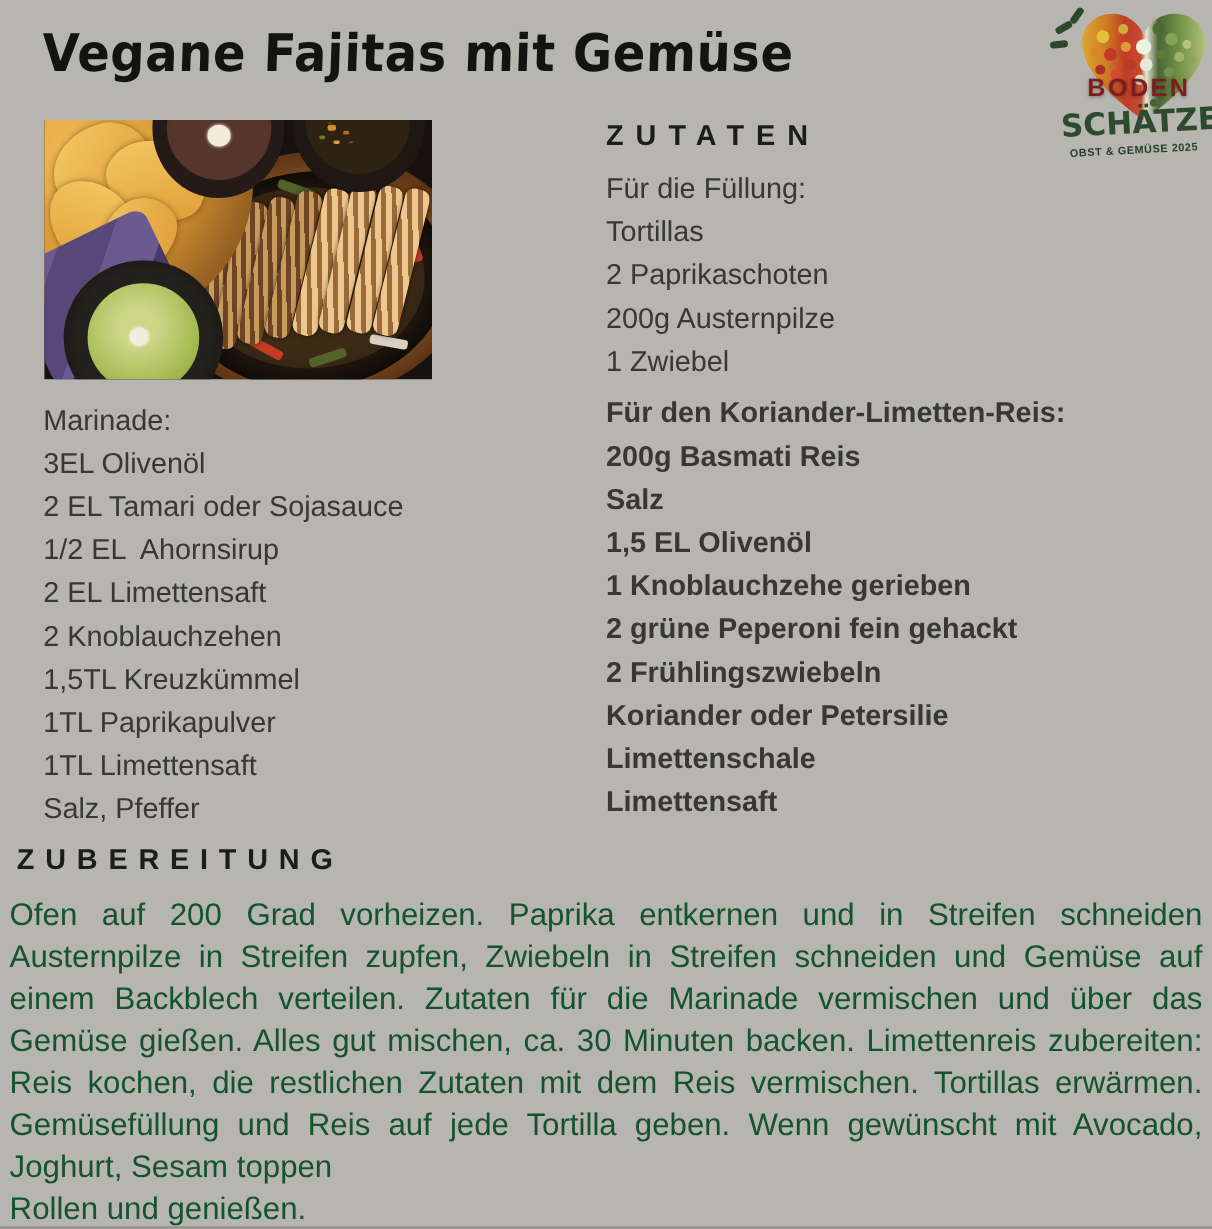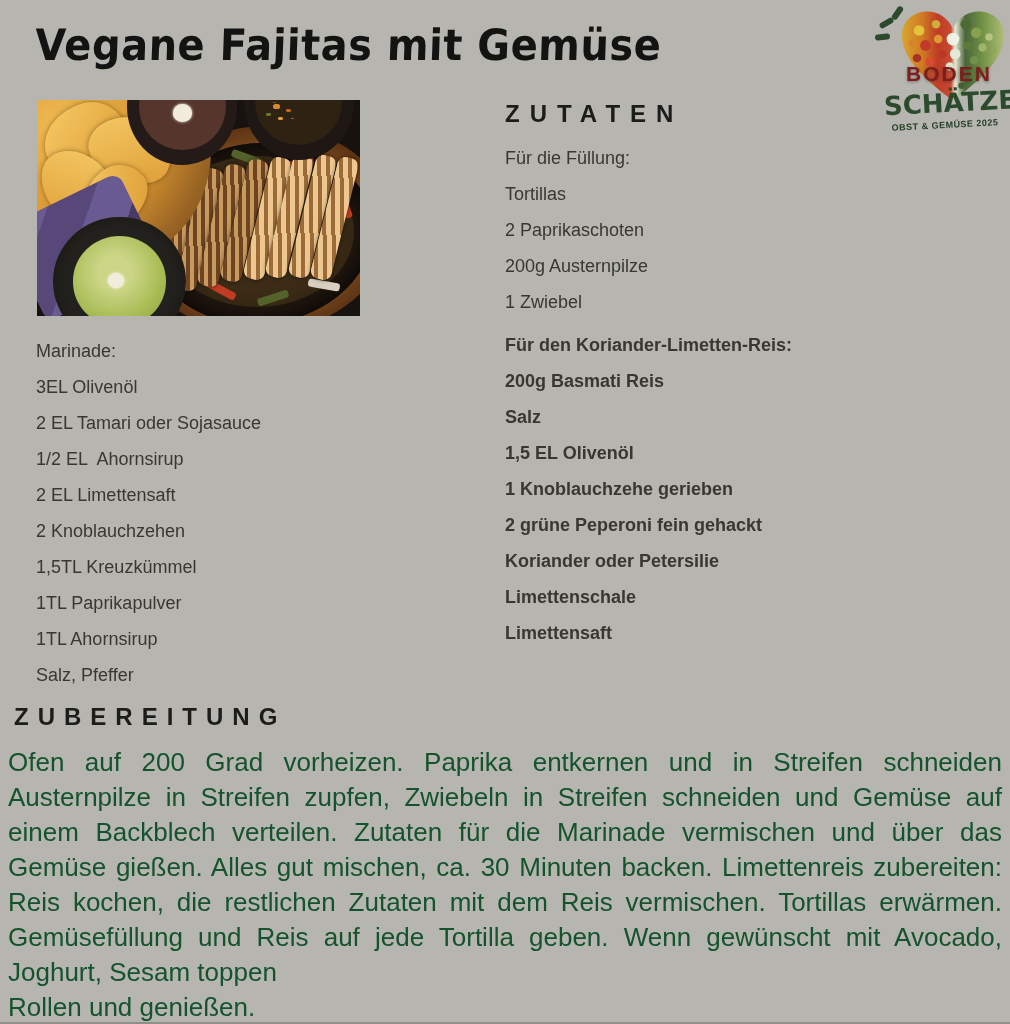--- a/index.html
+++ b/index.html
@@ -77,21 +77,21 @@
   .ph-veg-bits{left:73%;top:2%;width:7px;height:5px;border-radius:40%;background:#d98a2b;
     box-shadow:12px 4px 0 -1px #c7651f,-8px 8px 0 -1px #6b7c2d,4px 12px 0 -1px #e09a3a,-2px -4px 0 -2px #55632a,16px 12px 0 -2px #b55a1e;}
   
   .sec-head{
     position:absolute;font-weight:bold;font-size:24px;letter-spacing:10px;
     color:#1c1c1a;white-space:nowrap;
   }
   .zutaten-head{left:505px;top:100px;}
   .zubereitung-head{left:14px;top:703px;letter-spacing:9px;}
   
-  .line{font-size:18px;line-height:36px;height:36px;white-space:pre;color:#383733;}
+  .line{font-size:24px;line-height:36px;height:36px;white-space:pre;color:#383733;}
   .col-right-1{position:absolute;left:505px;top:140px;}
   .col-right-2{position:absolute;left:505px;top:327px;font-weight:bold;}
   .col-left{position:absolute;left:36px;top:333px;}
   
   .prep-text{position:absolute;left:8px;right:8px;top:745px;}
   .prep-text p{margin:0;font-size:26px;line-height:35px;color:#14532d;}
   .prep-body{text-align:justify;}
   .bottom-line{position:absolute;left:0;right:0;bottom:0;height:2px;background:#90908a;}
 </style>
 </head>
@@ -190,35 +190,36 @@
   <div class="line">1 Zwiebel</div>
 </div>
 
 <div class="col-right-2">
   <div class="line">Für den Koriander-Limetten-Reis:</div>
   <div class="line">200g Basmati Reis</div>
   <div class="line">Salz</div>
   <div class="line">1,5 EL Olivenöl</div>
   <div class="line">1 Knoblauchzehe gerieben</div>
   <div class="line">2 grüne Peperoni fein gehackt</div>
+  <div class="line">2 Frühlingszwiebeln</div>
   <div class="line">Koriander oder Petersilie</div>
   <div class="line">Limettenschale</div>
   <div class="line">Limettensaft</div>
 </div>
 
 <div class="col-left">
   <div class="line">Marinade:</div>
   <div class="line">3EL Olivenöl</div>
   <div class="line">2 EL Tamari oder Sojasauce</div>
   <div class="line">1/2 EL  Ahornsirup</div>
   <div class="line">2 EL Limettensaft</div>
   <div class="line">2 Knoblauchzehen</div>
   <div class="line">1,5TL Kreuzkümmel</div>
   <div class="line">1TL Paprikapulver</div>
-  <div class="line">1TL Ahornsirup</div>
+  <div class="line">1TL Limettensaft</div>
   <div class="line">Salz, Pfeffer</div>
 </div>
 
 <div class="sec-head zubereitung-head">ZUBEREITUNG</div>
 <div class="prep-text">
   <p class="prep-body">Ofen auf 200 Grad vorheizen. Paprika entkernen und in Streifen schneiden Austernpilze in Streifen zupfen, Zwiebeln in Streifen schneiden und Gemüse auf einem Backblech verteilen. Zutaten für die Marinade vermischen und über das Gemüse gießen. Alles gut mischen, ca. 30 Minuten backen. Limettenreis zubereiten: Reis kochen, die restlichen Zutaten mit dem Reis vermischen. Tortillas erwärmen. Gemüsefüllung und Reis auf jede Tortilla geben. Wenn gewünscht mit Avocado, Joghurt, Sesam toppen</p>
   <p class="prep-closing">Rollen und genießen.</p>
 </div>
 
 <div class="bottom-line"></div>

